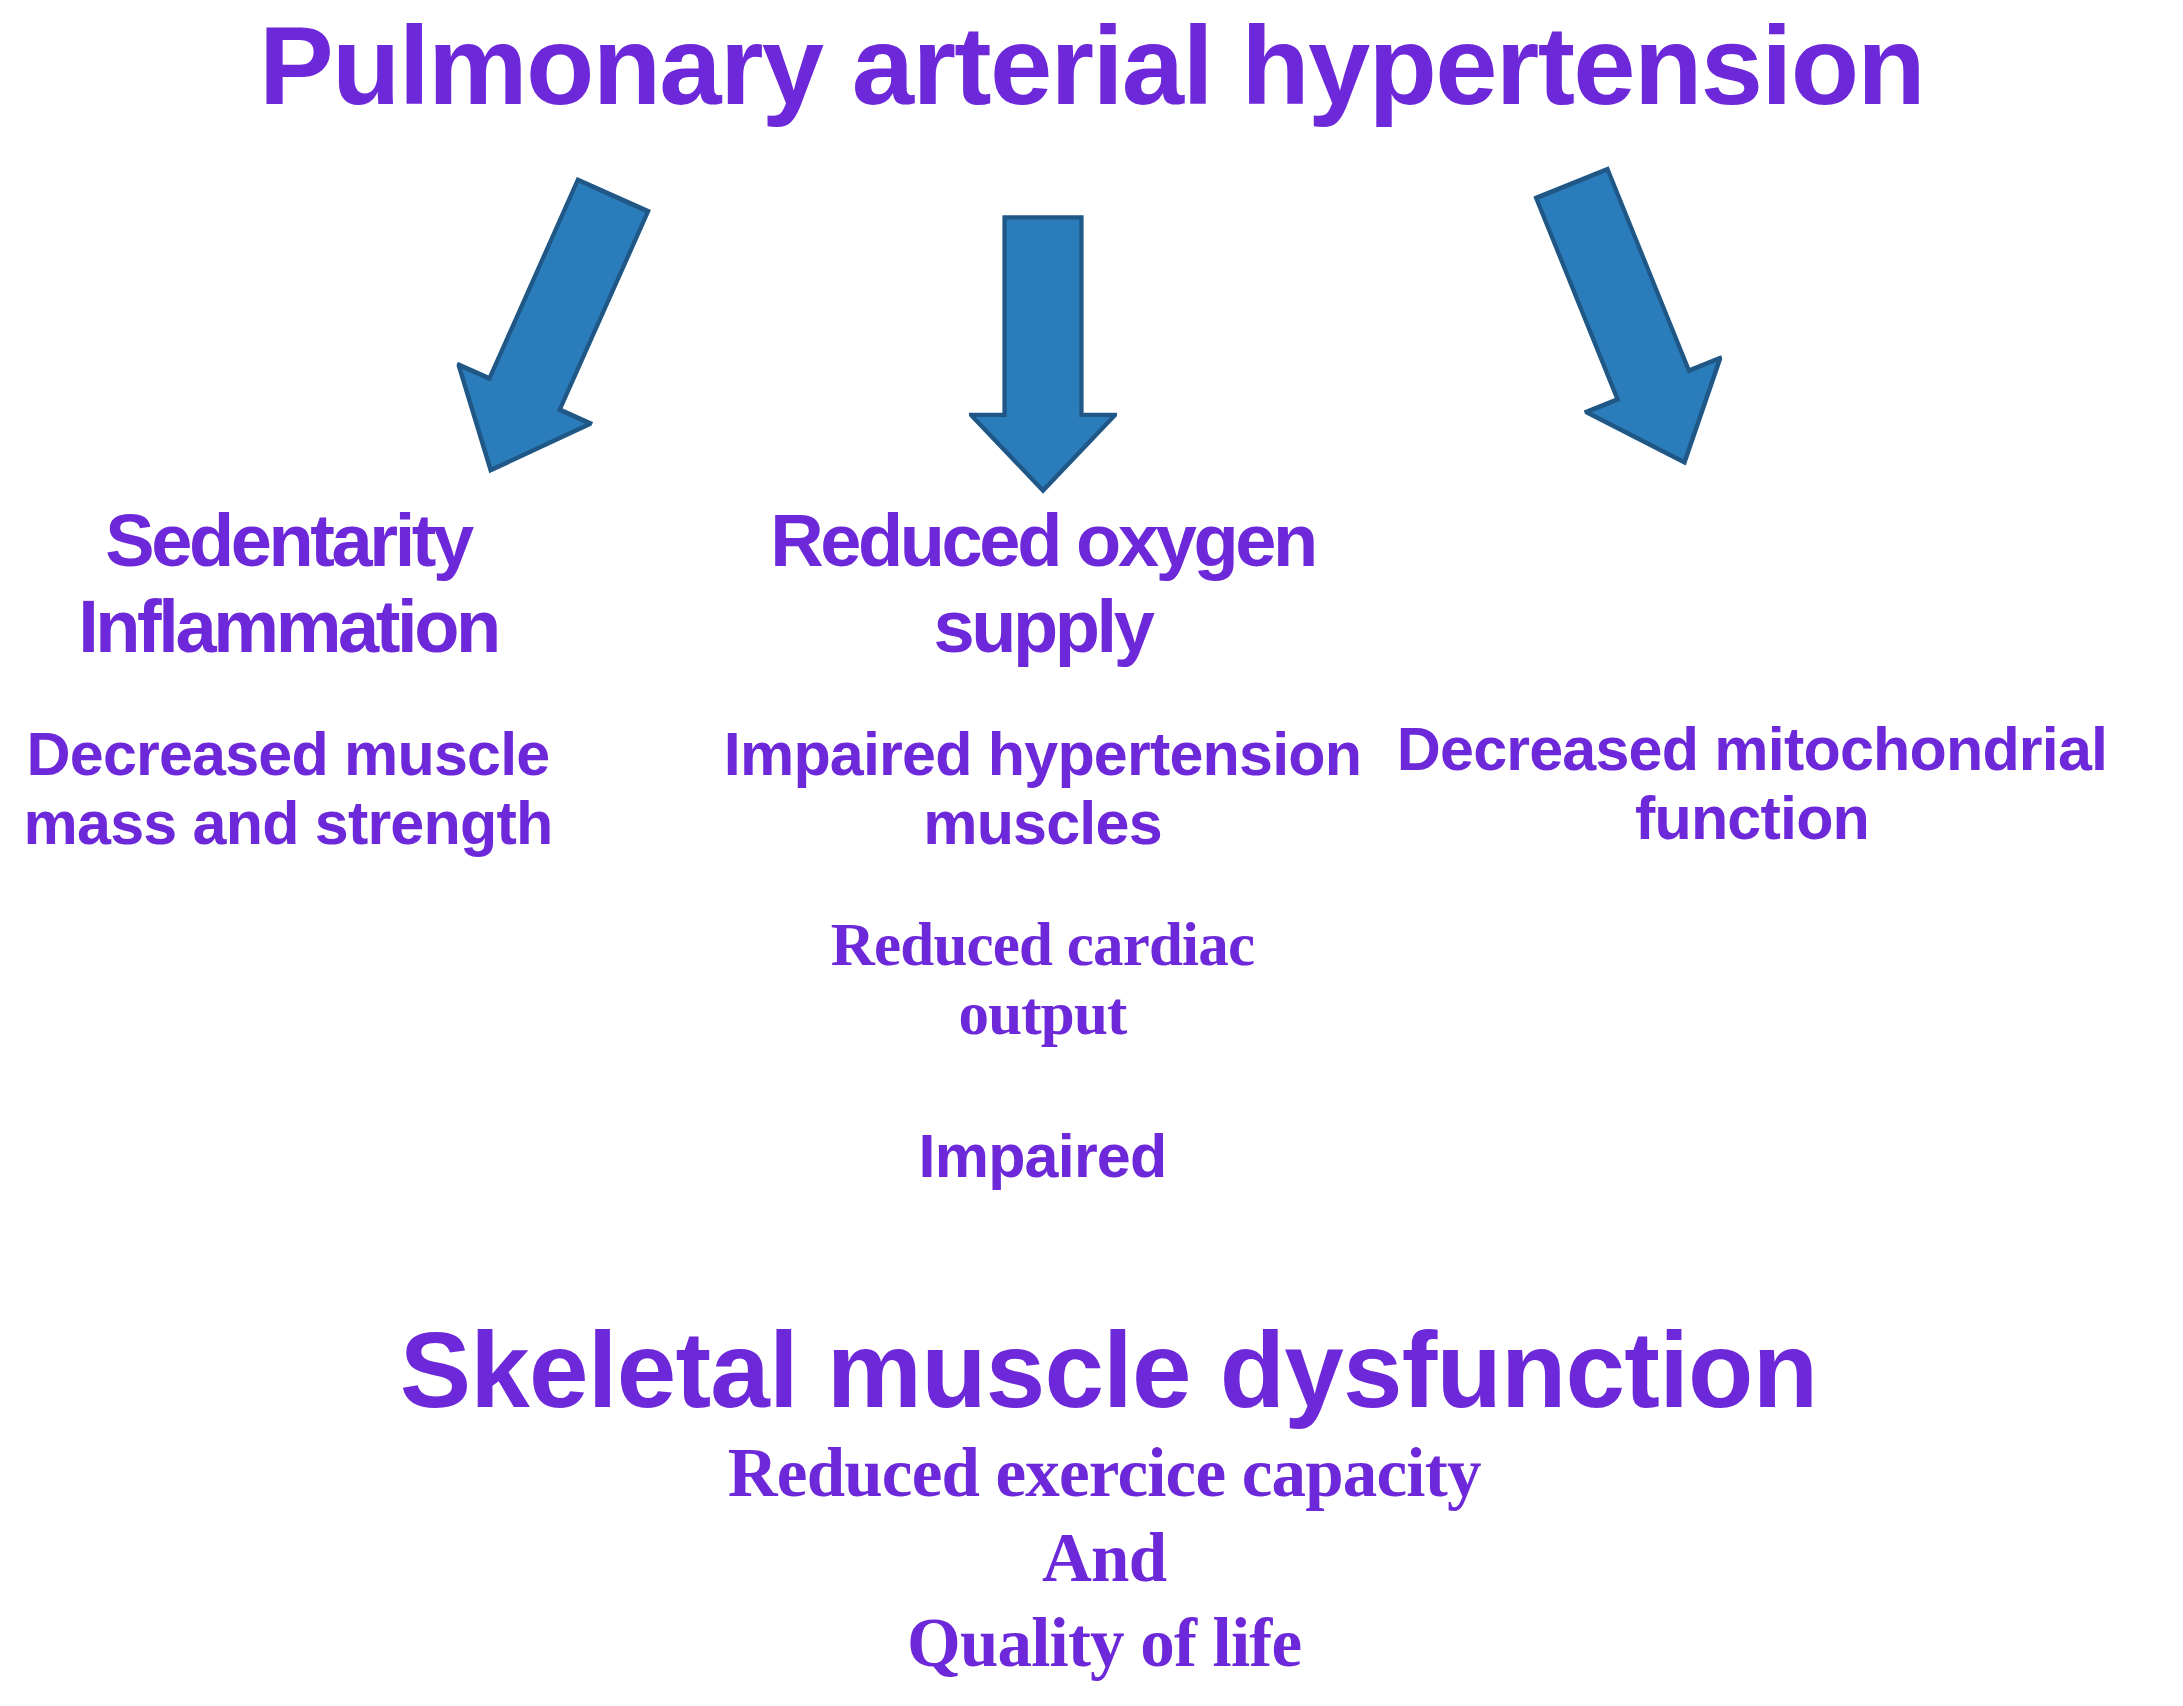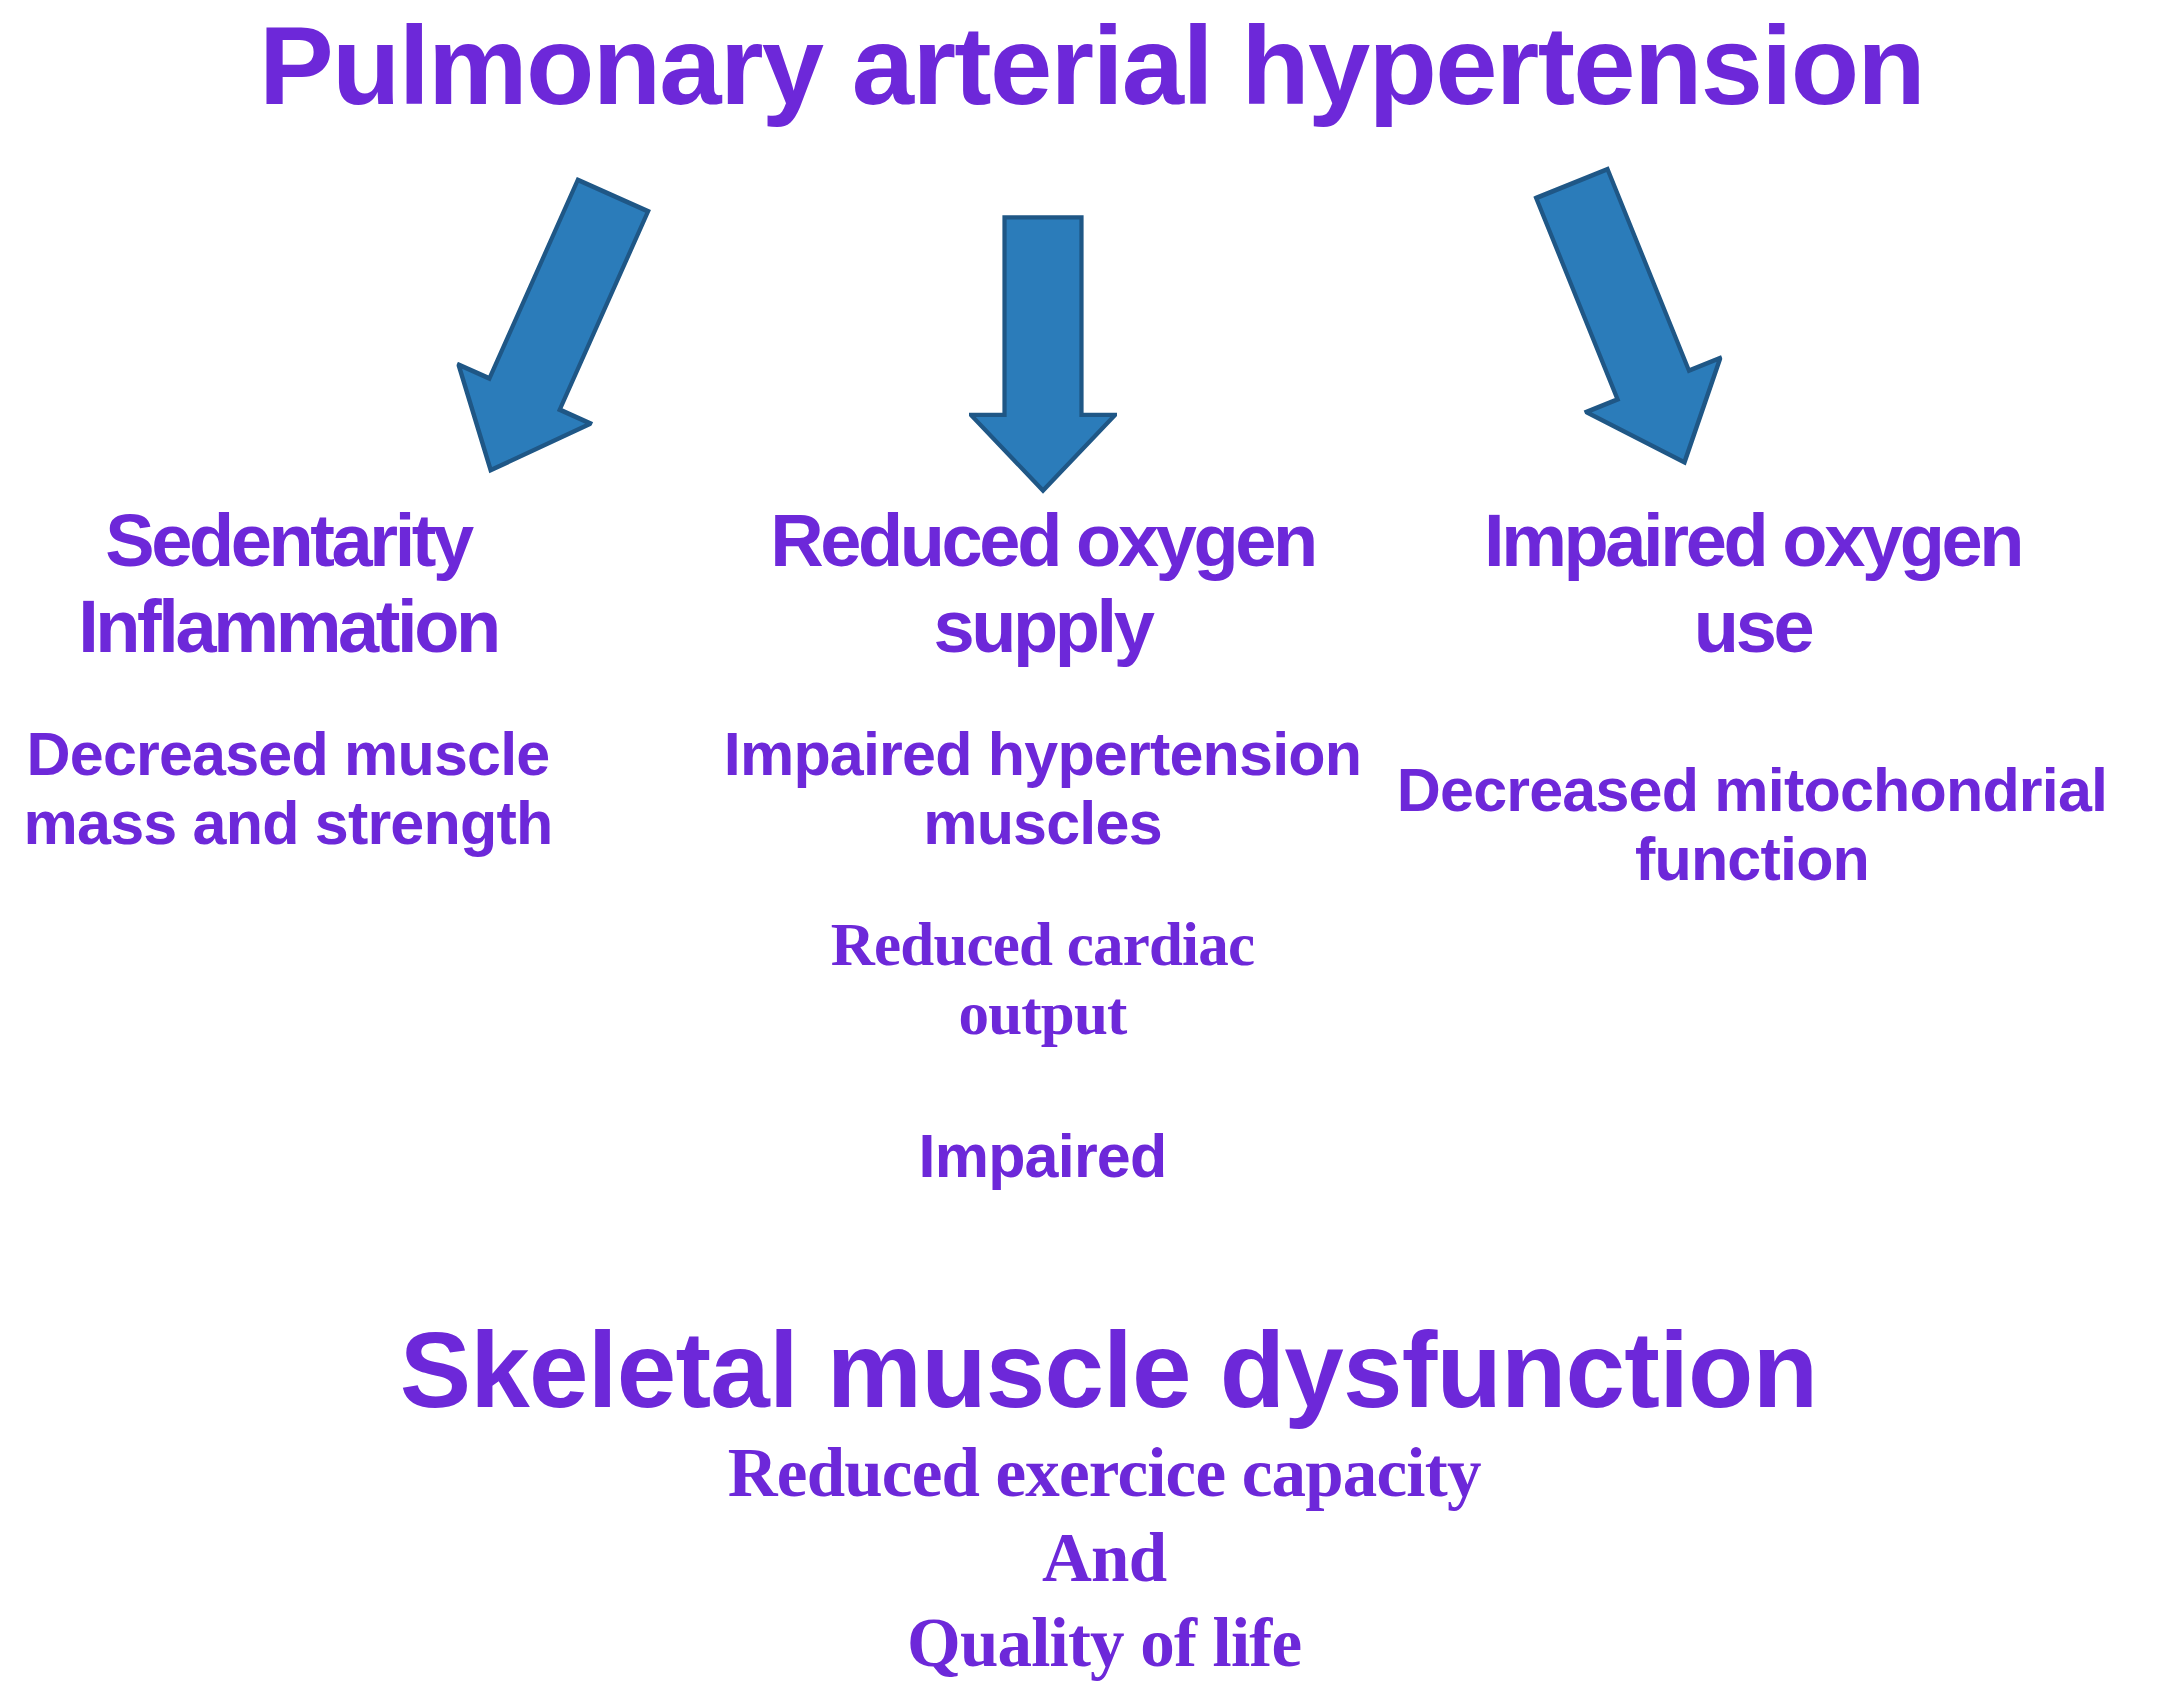--- a/index.html
+++ b/index.html
@@ -38,21 +38,21 @@
     letter-spacing: -3.4px;
   }
   .col-sub {
     font-size: 61px;
     line-height: 69px;
     letter-spacing: -0.8px;
   }
   .col-left  { left: -8.5px;  width: 593px; }
   .col-mid   { left: 704px;  width: 677px; }
   .col-right-h { left: 1414px; width: 677px; }
-  .col-right-s { left: 1371px; width: 762px; margin-top: 41px; }
+  .col-right-s { left: 1371px; width: 762px; }
 
   .sub-row1 { top: 720px; }
   .sub-row1r { top: 715px; }
   .sub-row2 { top: 910px; font-family: Liberation Serif, serif; }
   .sub-row3 { top: 1122px; }
 
   .bottom-heading {
     top: 1312px;
     left: 34px;
     right: 0;
@@ -128,22 +128,20 @@
 mass and strength</div>
 
   <div class="txt col-heading col-mid">Reduced oxygen
 supply</div>
   <div class="txt col-sub col-mid sub-row1">Impaired hypertension
 muscles</div>
   <div class="txt col-sub col-mid sub-row2">Reduced cardiac
 output</div>
   <div class="txt col-sub col-mid sub-row3">Impaired</div>
 
-  <div class="txt col-heading col-right-h">Impaired oxygen
-use</div>
   <div class="txt col-sub col-right-s sub-row1r">Decreased mitochondrial
 function</div>
 
   <div class="txt bottom-heading">Skeletal muscle dysfunction</div>
   <div class="txt outcome">Reduced exercice capacity
 And
 Quality of life</div>
 
 </div>
 

